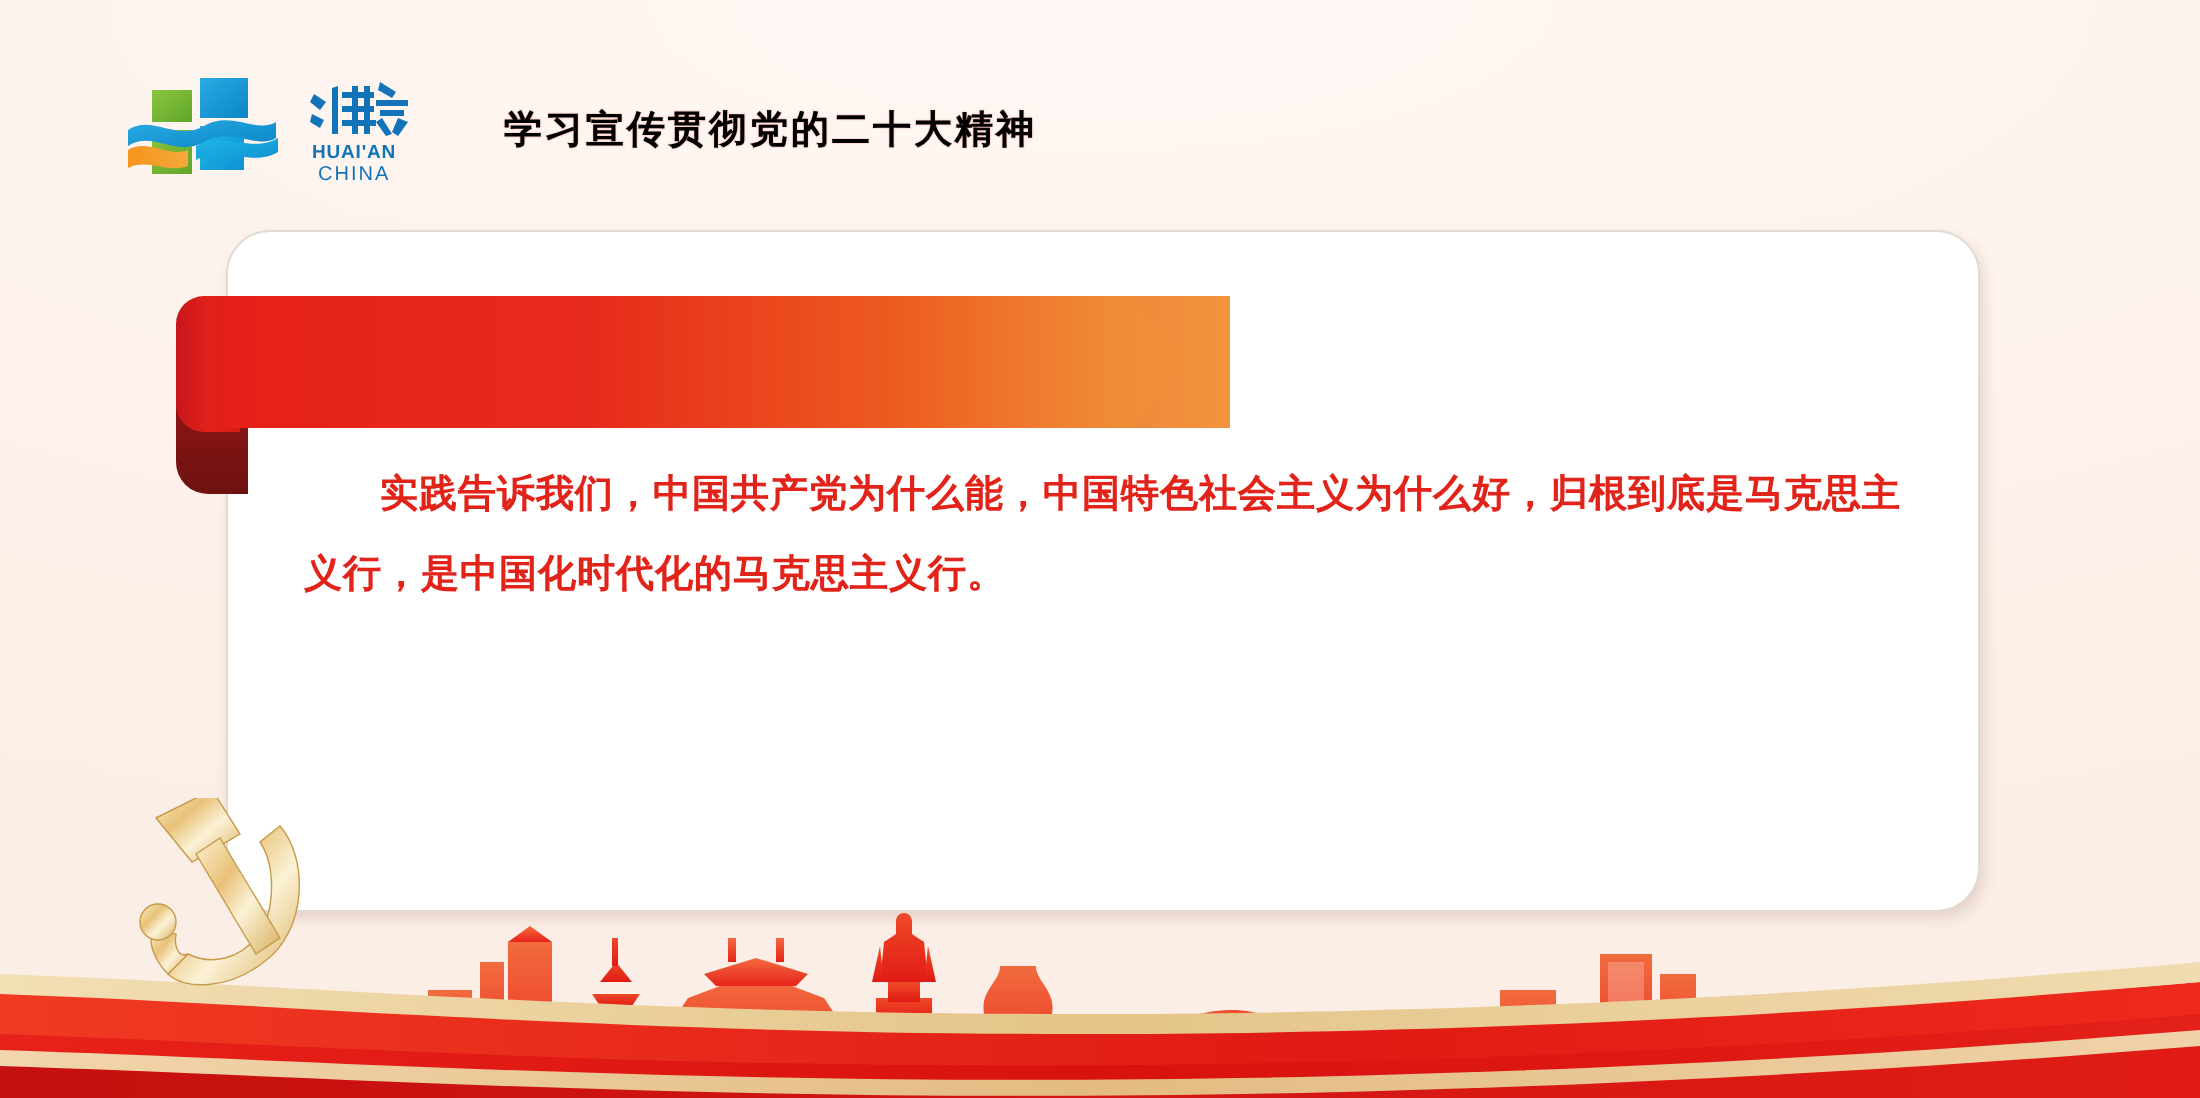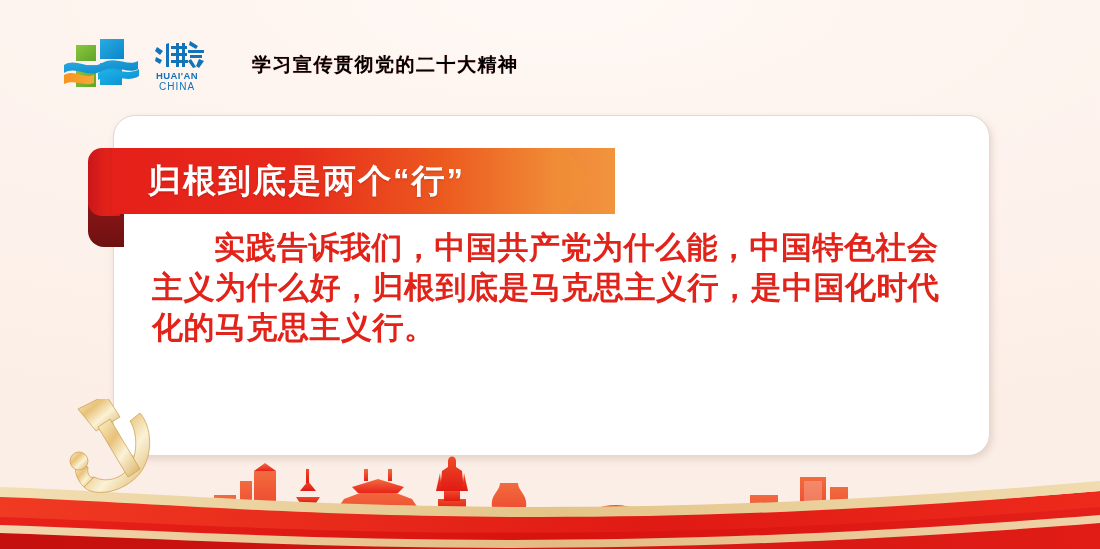--- a/index.html
+++ b/index.html
@@ -103,21 +103,21 @@
   }
 
   
   .body-text {
     position:absolute;
     left:152px; top:228px;
     width:800px;
   }
   .para {
     color:#e2231a;
-    font-size:31px;
+    font-size:19px;
     font-weight:bold;
     line-height:40px;
     text-indent:2em;
     letter-spacing:.5px;
   }
   .para + .para { margin-top:0px; }
 
   
   .bottom-deco {
     position:absolute;
@@ -189,21 +189,20 @@
     <div class="header-title">学习宣传贯彻党的二十大精神</div>
   </div>
 
   <div class="card"></div>
 
   <div class="banner-wrap">
     <div class="banner-tail"></div>
     <div class="banner-fold"></div>
     <div class="banner-main"></div>
     <div class="banner-notch"></div>
-    <div class="banner-text">归根到底是两个“行”</div>
   </div>
 
   <div class="body-text">
     <p class="para">实践告诉我们，中国共产党为什么能，中国特色社会主义为什么好，归根到底是马克思主义行，是中国化时代化的马克思主义行。</p>
   </div>
 
   <div class="bottom-deco">
     <svg viewBox="0 0 1100 150" preserveAspectRatio="none">
       <defs>
         <linearGradient id="redA" x1="0" y1="0" x2="1" y2="0">

